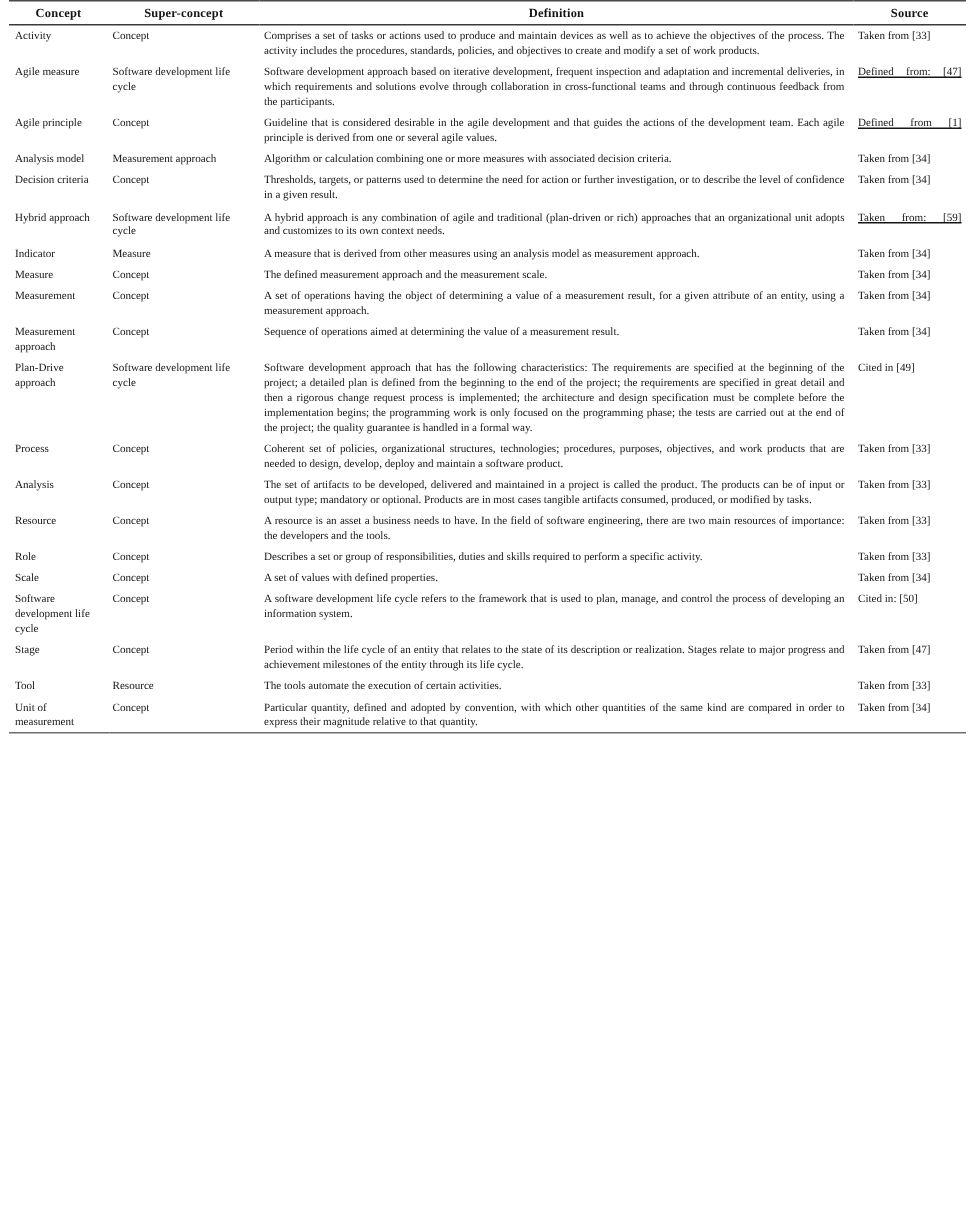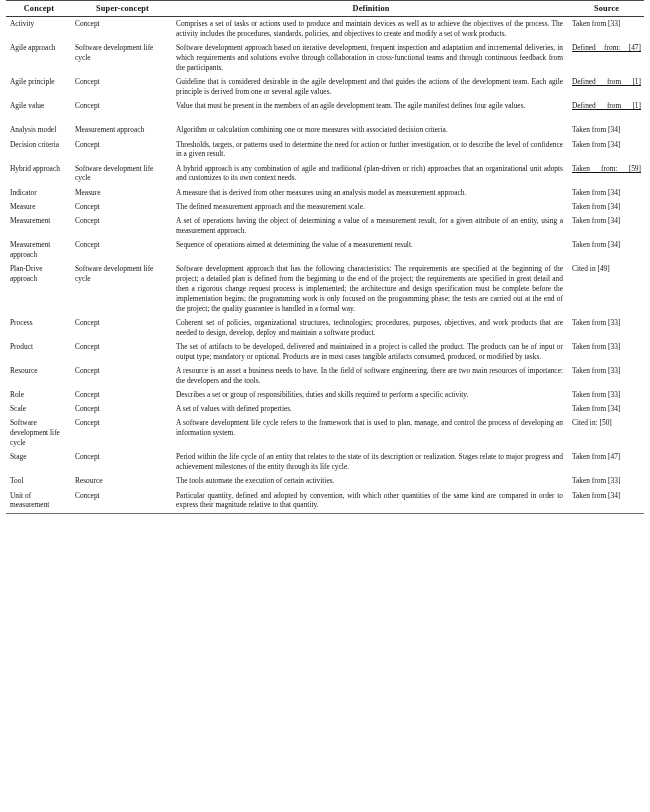--- a/index.html
+++ b/index.html
@@ -125,50 +125,40 @@
     <tbody id="table-body">
         <tr>
           <td class="c-concept">Activity</td>
           <td class="c-super">Concept</td>
           <td class="c-def">
             <span class="jblock">Comprises a set of tasks or actions used to produce and maintain devices as well as to achieve the objectives of the process. The activity includes the procedures, standards, policies, and objectives to create and modify a set of work products.</span>
           </td>
           <td class="c-source"><span class="jline">Taken from [33]</span></td>
         </tr>
         <tr>
-          <td class="c-concept">Agile approach</td>
+          <td class="c-concept">Agile measure</td>
           <td class="c-super">Software development life cycle</td>
           <td class="c-def">
             <span class="jblock">Software development approach based on iterative development, frequent inspection and adaptation and incremental deliveries, in which requirements and solutions evolve through collaboration in cross-functional teams and through continuous feedback from the participants.</span>
           </td>
           <td class="c-source justified-line">
             <span class="jline">Defined from: [47]</span>
           </td>
         </tr>
         <tr>
           <td class="c-concept">Agile principle</td>
           <td class="c-super">Concept</td>
           <td class="c-def">
             <span class="jblock">Guideline that is considered desirable in the agile development and that guides the actions of the development team. Each agile principle is derived from one or several agile values.</span>
           </td>
           <td class="c-source justified-line">
             <span class="jline">Defined from [1]</span>
           </td>
         </tr>
         <tr>
-          <td class="c-concept">Agile value</td>
-          <td class="c-super">Concept</td>
-          <td class="c-def">
-            <span class="jblock">Value that must be present in the members of an agile development team. The agile manifest defines four agile values.</span>
-          </td>
-          <td class="c-source justified-line">
-            <span class="jline">Defined from [1]</span>
-          </td>
-        </tr>
-        <tr>
           <td class="c-concept">Analysis model</td>
           <td class="c-super">Measurement approach</td>
           <td class="c-def">
             <span class="jblock">Algorithm or calculation combining one or more measures with associated decision criteria.</span>
           </td>
           <td class="c-source"><span class="jline">Taken from [34]</span></td>
         </tr>
         <tr>
           <td class="c-concept">Decision criteria</td>
           <td class="c-super">Concept</td>
@@ -229,21 +219,21 @@
         </tr>
         <tr>
           <td class="c-concept">Process</td>
           <td class="c-super">Concept</td>
           <td class="c-def">
             <span class="jblock">Coherent set of policies, organizational structures, technologies; procedures, purposes, objectives, and work products that are needed to design, develop, deploy and maintain a software product.</span>
           </td>
           <td class="c-source"><span class="jline">Taken from [33]</span></td>
         </tr>
         <tr>
-          <td class="c-concept">Product</td>
+          <td class="c-concept">Analysis</td>
           <td class="c-super">Concept</td>
           <td class="c-def">
             <span class="jblock">The set of artifacts to be developed, delivered and maintained in a project is called the product. The products can be of input or output type; mandatory or optional. Products are in most cases tangible artifacts consumed, produced, or modified by tasks.</span>
           </td>
           <td class="c-source"><span class="jline">Taken from [33]</span></td>
         </tr>
         <tr>
           <td class="c-concept">Resource</td>
           <td class="c-super">Concept</td>
           <td class="c-def">

